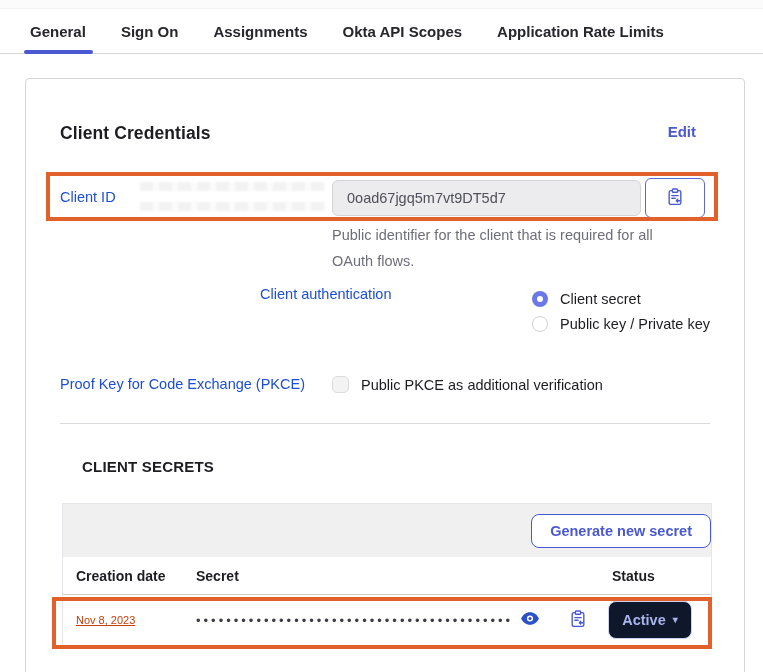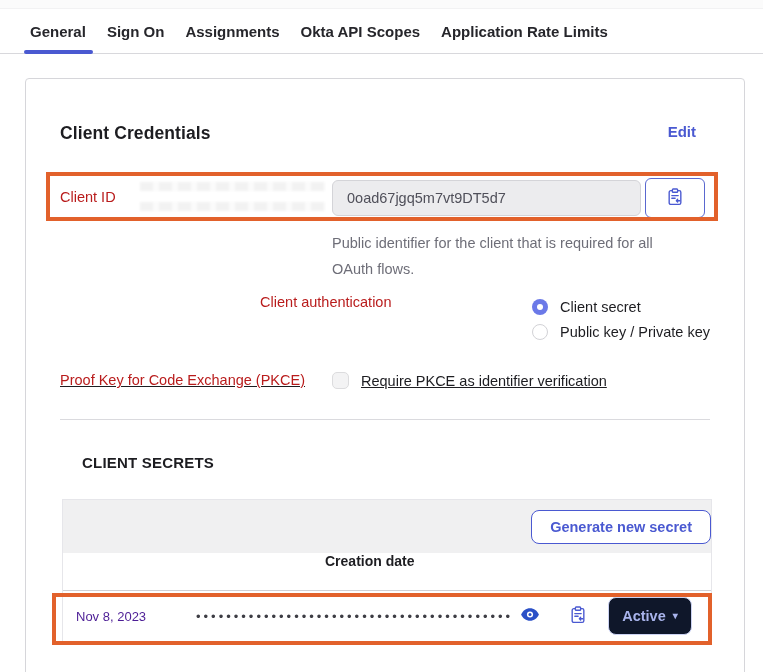--- a/index.html
+++ b/index.html
@@ -4,62 +4,62 @@
 <style>
   * { margin:0; padding:0; box-sizing:border-box; }
   html,body { width:763px; height:672px; overflow:hidden; background:#fff;
               font-family:"Liberation Sans", sans-serif; color:#1d1d21; }
   body { position:relative; font-size:14.5px; }
 
   
   .top-strip { height:9px; background:#fbfbfb; border-bottom:1px solid #f2f2f3; }
 
   
-  .tabbar { display:flex; align-items:center; gap:21px; height:45px;
+  .tabbar { display:flex; align-items:center; gap:35px; height:45px;
             padding-left:30px; border-bottom:1px solid #d8d8dc; }
   .tab { position:relative; height:100%; display:flex; align-items:center;
          font-size:15px; font-weight:600; color:#26262b; cursor:pointer; white-space:nowrap; }
   .tab.active::after { content:""; position:absolute; left:-6px; right:-7px; bottom:-1px;
                        height:4px; background:#4a59d1; border-radius:2px; }
 
   
   .card { position:absolute; left:25px; top:78px; width:720px; height:600px;
           background:#fff; border:1px solid #d6d6da; border-radius:4px;
           padding:0 34px; }
 
   .cc-header { display:flex; justify-content:space-between; align-items:flex-start;
                padding-top:44px; }
   .cc-title { font-size:17.5px; font-weight:700; letter-spacing:.1px; }
   .edit-link { font-size:15px; font-weight:700; color:#4a59d1; margin-right:14px;
                cursor:pointer; text-decoration:none; }
 
-  .field-label { width:272px; flex:0 0 272px; color:#b91c1c; }
+  .field-label { width:272px; flex:0 0 272px; color:#1d4ed8; }
 
   
   .row-clientid { position:relative; display:flex; margin-top:36px; }
   .hl1 { position:absolute; left:-14px; top:-8px; width:672px; height:49px;
          border:4px solid #e2612b; pointer-events:none; z-index:4; }
   .row-clientid .field-label { padding-top:9px; }
   .redaction { position:absolute; left:80px; top:2px; width:185px; height:32px;
                opacity:.55; filter:blur(1.3px); pointer-events:none; }
   .redaction div { height:9px; margin-bottom:11px;
       background:repeating-linear-gradient(90deg,#e9e9e9 0 13px,#f8f8f8 13px 19px); }
   .cid-col { flex:1; }
   .cid-input-row { display:flex; align-items:flex-start; }
   .cid-input { width:309px; height:36px; background:#ececee; border:1px solid #d4d4d8;
                border-radius:6px; padding:0 14px; font-size:14.5px; color:#50505a;
                font-family:"Liberation Sans", sans-serif; }
   .copy-btn { width:60px; height:40px; margin-left:4px; margin-top:-2px; background:#fff;
               border:1px solid #5a68cf; border-radius:6px; display:flex;
               align-items:center; justify-content:center; cursor:pointer; }
-  .help-text { margin-top:12px; width:352px; line-height:26px; color:#6e6e78; }
+  .help-text { margin-top:4px; width:352px; line-height:26px; color:#6e6e78; }
 
   
   .row-auth { display:flex; margin-top:12px;justify-content:flex-end; }
-  .row-pkce { display:flex; margin-top:28px;text-decoration:underline; }
+  .row-pkce { display:flex; margin-top:40px; }
   .radio-opt { display:flex; align-items:center; gap:12px; height:25px; cursor:pointer; }
   .radio { width:16px; height:16px; border-radius:50%; flex:0 0 16px; }
   .radio.sel { background:#6b79e8; position:relative; }
   .radio.sel::after { content:""; position:absolute; left:5px; top:5px; width:6px; height:6px;
                       border-radius:50%; background:#fff; }
   .radio.unsel { background:#fff; border:1.5px solid #d2d2d6; }
   .checkbox { width:17px; height:17px; border-radius:5px; background:#f3f3f4;
               border:1.5px solid #dcdcde; flex:0 0 17px; cursor:pointer; }
   .check-opt { display:flex; align-items:center; gap:12px; }
 
@@ -68,30 +68,30 @@
   .cs-title { margin-top:34px; font-size:15px; font-weight:700; letter-spacing:.2px;margin-left:22px; }
 
   
   .table { margin-top:28px; margin-left:2px; width:650px; border:1px solid #e6e6ea; }
   .panel { height:53px; background:#f0f0f1; display:flex; align-items:center;
            justify-content:flex-end; }
   .gen-btn { height:34px; padding:0 18px; background:#fff; border:1px solid #4a59d1;
              border-radius:8px; color:#4a59d1; font-weight:700; font-size:14.5px;
              font-family:"Liberation Sans", sans-serif; cursor:pointer; }
   .thead { display:flex; align-items:center; height:38px; padding:0 17px 0 13px;
-           background:#fff; border-bottom:1px solid #d0d0d4; font-weight:700; font-size:14px;flex-direction:column; }
+           background:#fff; border-bottom:1px solid #d0d0d4; font-weight:700; font-size:14px; }
   .c1 { width:120px; flex:0 0 120px; }
   .c2 { flex:1; display:flex; align-items:center; }
   .c3 { width:86px; flex:0 0 86px; }
   .thead .c3 { padding-left:4px; }
   .srow { position:relative; display:flex; align-items:center; height:50px;
           padding:0 17px 0 13px; background:#fff; }
   .hl2 { position:absolute; left:-11px; top:2px; width:660px; height:52px;
          border:4px solid #e2612b; pointer-events:none; z-index:4; }
-  .date-cell { font-size:13px; color:#4c1d95; }
+  .date-cell { font-size:11px; color:#c2410c;text-decoration:underline; }
   .dots { font-size:13px; letter-spacing:3px; color:#3d3d44; white-space:nowrap; }
   .eye-btn { margin-left:8px; display:flex; align-items:center; cursor:pointer; }
   .clip-btn { margin-left:30px; display:flex; align-items:center; cursor:pointer; }
   .status-btn { width:84px; height:38px; background:#0f172a; border:1px solid #ccd3f3;
                 border-radius:8px; color:#a9b4ec; font-weight:700; font-size:14.5px;
                 font-family:"Liberation Sans", sans-serif; display:flex; align-items:center;
                 justify-content:center; gap:7px; cursor:pointer; }
   .caret { font-size:10px; line-height:1; }
 </style>
 </head>
@@ -151,21 +151,21 @@
         <span class="radio unsel"></span>
         <span>Public key / Private key</span>
       </div>
     </div>
   </div>
 
   <div class="row-pkce">
     <div class="field-label">Proof Key for Code Exchange (PKCE)</div>
     <div class="check-opt">
       <span class="checkbox"></span>
-      <span>Require PKCE as identifier verification</span>
+      <span>Public PKCE as additional verification</span>
     </div>
   </div>
 
   <hr class="divider">
 
   <div class="cs-title">CLIENT SECRETS</div>
 
   <div class="table">
     <div class="panel">
       <button class="gen-btn">Generate new secret</button>

